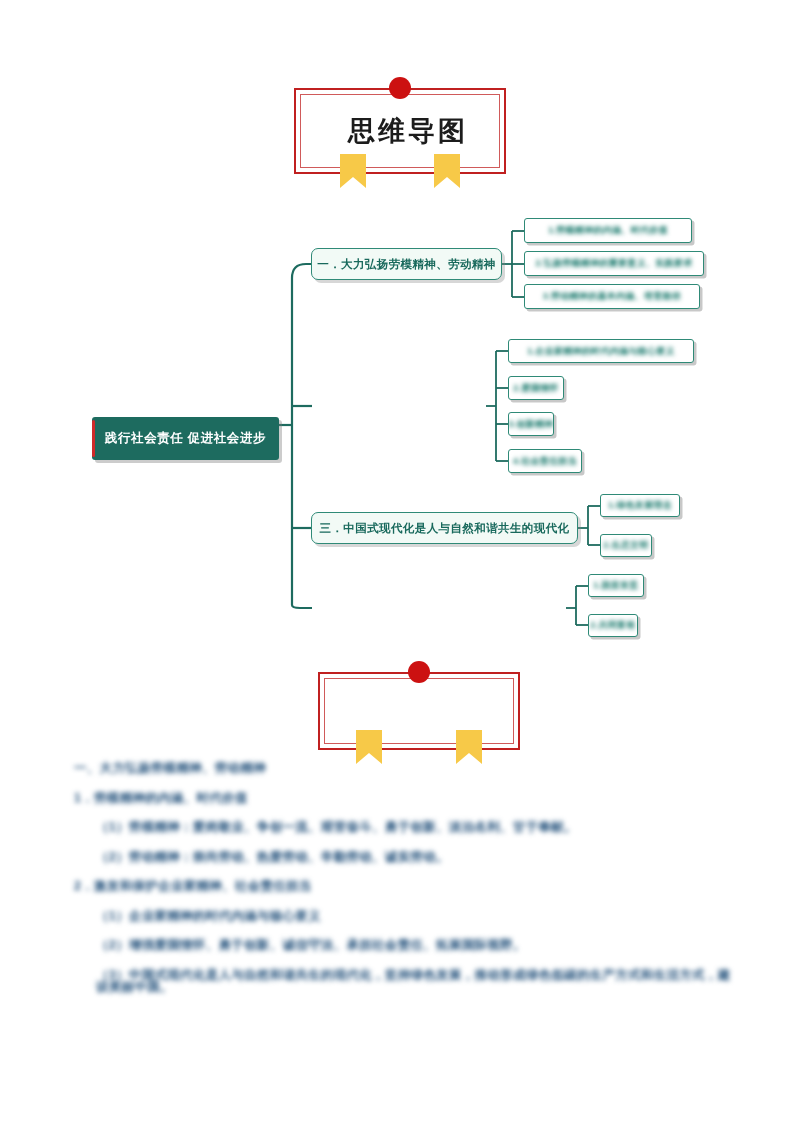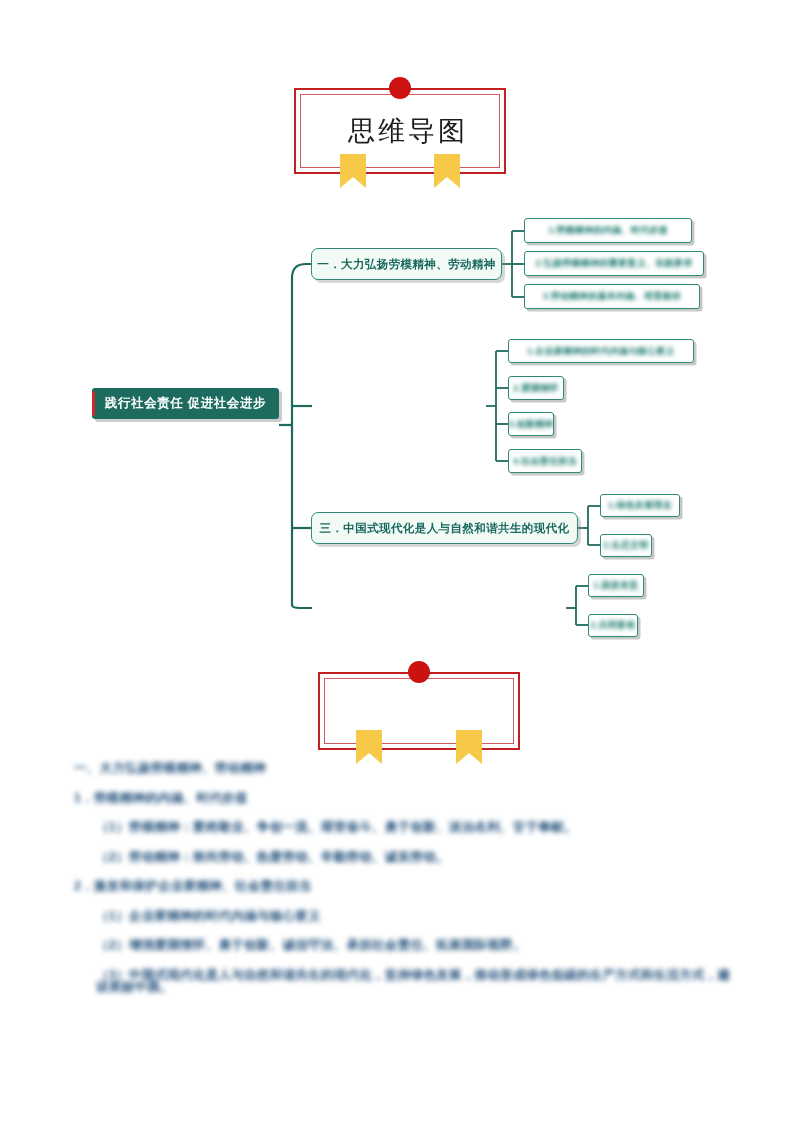--- a/index.html
+++ b/index.html
@@ -23,21 +23,21 @@
   }
   .banner-dot {
     position: absolute; width: 22px; height: 22px; border-radius: 50%;
     background: #cc1111; left: 50%; transform: translate(-50%, -50%);
     z-index: 3;
   }
   .banner-title {
     position: absolute; left: 0; right: 0; top: 50%;
     transform: translateY(-50%);
     text-align: center;
-    font-size: 27px; font-weight: normal; color: #1c1c1c;
+    font-size: 27px; font-weight: bold; color: #1c1c1c;
     letter-spacing: 3px;
     z-index: 2;
     margin-left: 16px;
   }
   .ribbon {
     position: absolute; width: 26px; height: 34px; z-index: 3;
   }
   .ribbon svg { display: block; }
 
   
@@ -170,21 +170,21 @@
       </g>
 
       <g fill="none" stroke="#1d6b5f" stroke-width="1.8">
         <path d="M566 608 H576"></path>
         <path d="M576 586 V625"></path>
         <path d="M576 586 H588"></path>
         <path d="M576 625 H588"></path>
       </g>
     </svg>
 
-    <div class="node node-root" style="left:92px; top:388px; width:187px; height:31px;">
+    <div class="node node-root" style="left:92px; top:417px; width:187px; height:43px;">
       <span>践行社会责任 促进社会进步</span>
     </div>
 
     <div class="node node-branch" style="left:311px; top:248px; width:191px; height:32px;">
       <span>一．大力弘扬劳模精神、劳动精神</span>
     </div>
     <div class="node node-sub" style="left:524px; top:218px; width:168px; height:25px;">
       <span class="blurtext">1.劳模精神的内涵、时代价值</span>
     </div>
     <div class="node node-sub" style="left:524px; top:251px; width:180px; height:25px;">

